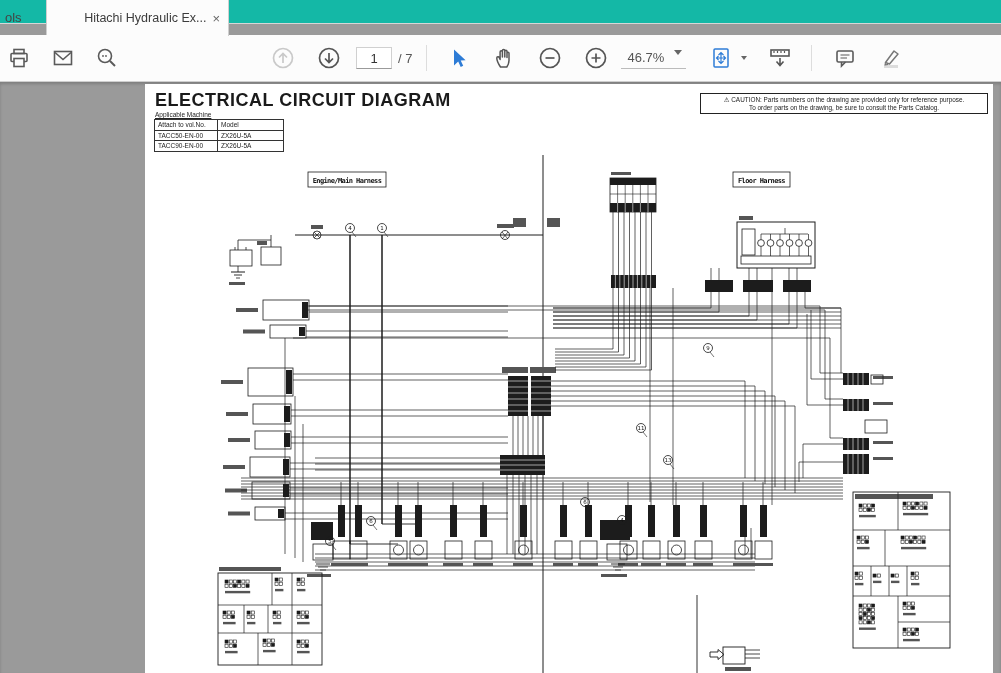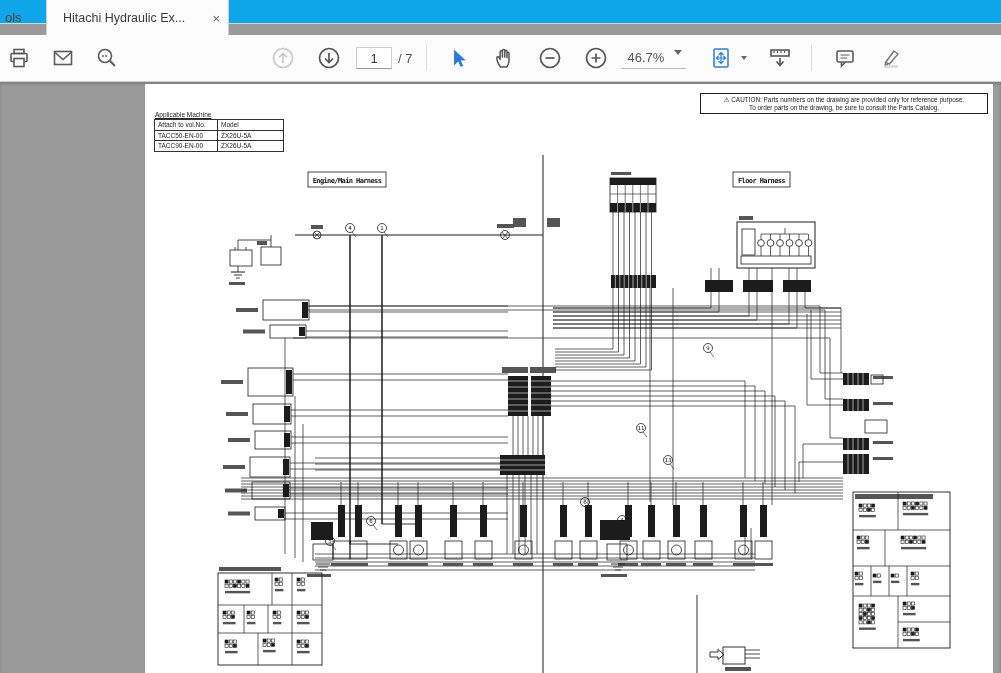--- a/index.html
+++ b/index.html
@@ -1,25 +1,25 @@
 <!DOCTYPE html>
 <html><head>
 <meta charset="utf-8">
 <style>
   * { margin:0; padding:0; box-sizing:border-box; }
   html,body { width:1001px; height:673px; overflow:hidden; font-family:"Liberation Sans", sans-serif; }
   .app { position:relative; width:1001px; height:673px; background:#9a9a9a; }
 
   
-  .tabbar { position:absolute; left:0; top:0; width:1001px; height:24px; background:#0ea5e9; border-bottom:1px solid #d6d6d6; }
+  .tabbar { position:absolute; left:0; top:0; width:1001px; height:24px; background:#14b8a6; border-bottom:1px solid #d6d6d6; }
   .tab-overflow { position:absolute; left:0; top:0; width:47px; height:35px; border-right:1px solid #cfcfcf;
     color:#444; font-size:13px; line-height:35px; padding-left:5px; overflow:hidden; cursor:default; }
   .tab-active { position:absolute; left:47px; top:0; width:182px; height:36px; background:#fcfcfc;
     border-right:1px solid #cfcfcf; display:flex; align-items:center; padding:0 8px 0 16px; z-index:2; }
-  .tab-title { color:#3c3c3c; font-size:12.5px; white-space:nowrap; overflow:hidden; flex:1; }
+  .tab-title { color:#3c3c3c; font-size:12.5px; white-space:nowrap; overflow:hidden; flex:1;text-align:right; }
   .tab-close { color:#666; font-size:13px; margin-left:6px; cursor:pointer; line-height:1; }
 
   
   .toolbar { position:absolute; left:0; top:35px; width:1001px; height:47px; background:#fcfcfc;
     border-bottom:1px solid #cfcfcf; display:flex; align-items:center; }
   .tbtn { width:34px; height:34px; display:flex; align-items:center; justify-content:center; cursor:pointer; flex:0 0 auto; }
   .tsep { width:1px; height:26px; background:#ddd; margin:0 10px; flex:0 0 auto; }
   .pageinput { width:36px; height:22px; border:1px solid #d0d0d0; border-bottom:1px solid #9a9a9a;
     text-align:center; font-size:13px; color:#333; background:#fff; margin:0 6px 0 10px; font-family:"Liberation Sans",sans-serif; }
   .pagetotal { font-size:13px; color:#555; margin-right:4px; }
@@ -175,20 +175,21 @@
           <path d="M7.5 17.5 L16 6 L20 9 L11.5 19 Z"></path>
           <path d="M7.5 17.5 L7 20 L10 19.3" stroke-width="1.2"></path>
         </g>
       </svg>
     </div>
   </div>
 
   <div class="doc-canvas">
     <div class="page">
 
+      <div class="pdf-title">ELECTRICAL CIRCUIT DIAGRAM</div>
       <div class="appl-label">Applicable Machine</div>
 
       <table class="mtable">
         <tbody>
             <tr>
           <td>Attach to vol.No.</td>
           <td>Model</td>
         </tr>
         <tr>
           <td>TACC50-EN-00</td>

